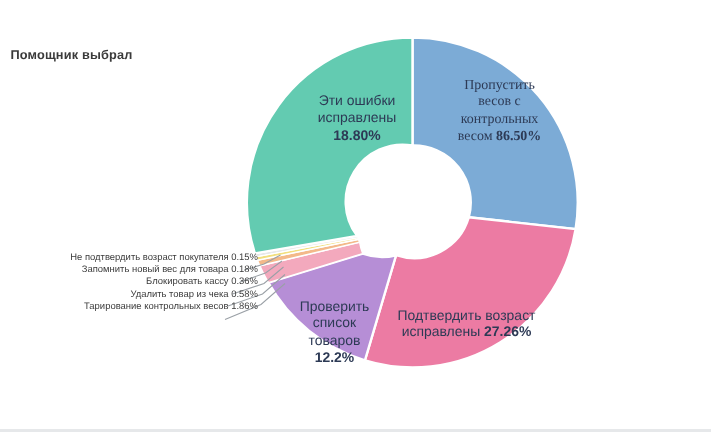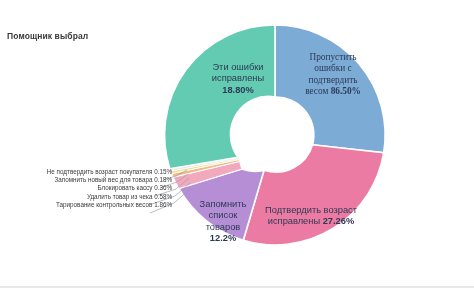--- a/index.html
+++ b/index.html
@@ -179,32 +179,32 @@
     </svg>
 
     <div class="slice-label lbl-green">
       <span>Эти ошибки</span><br>
       <span>исправлены</span><br>
       <b>18.80%</b>
     </div>
 
     <div class="slice-label lbl-blue">
       <span>Пропустить</span><br>
-      <span>ошибки с</span><br>
-      <span>подтвердить</span><br>
+      <span>весов с</span><br>
+      <span>контрольных</span><br>
       <span>весом </span><b>86.50%</b>
     </div>
 
     <div class="slice-label lbl-pink">
       <span>Подтвердить возраст</span><br>
       <span>исправлены </span><b>27.26%</b>
     </div>
 
     <div class="slice-label lbl-purple">
-      <span>Запомнить</span><br>
+      <span>Проверить</span><br>
       <span>список</span><br>
       <span>товаров</span><br>
       <b>12.2%</b>
     </div>
 
     <div class="leader-labels">
       <div class="leader-row">Не подтвердить возраст покупателя  0.15%</div>
       <div class="leader-row">Запомнить новый вес для товара  0.18%</div>
       <div class="leader-row">Блокировать кассу  0.36%</div>
       <div class="leader-row">Удалить товар из чека  0.58%</div>

